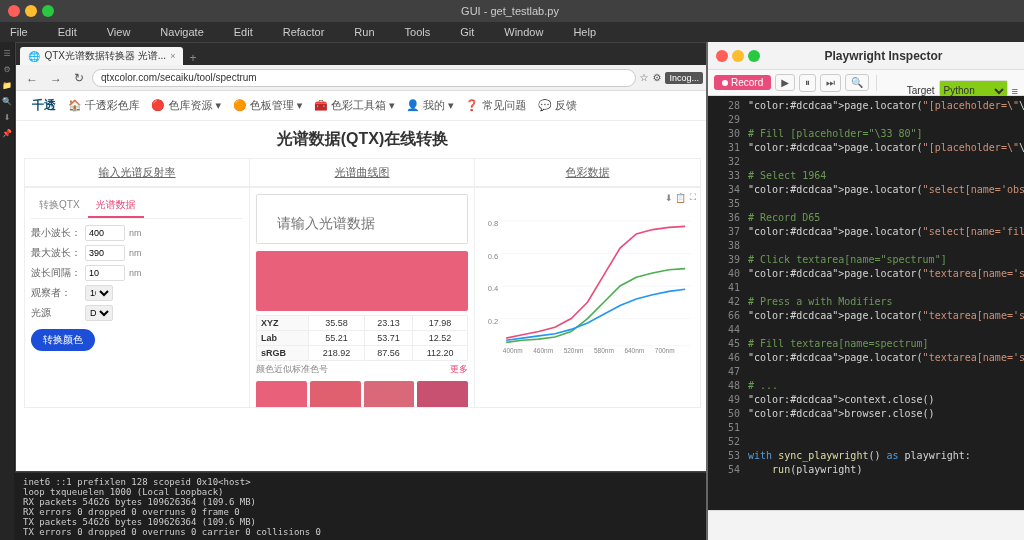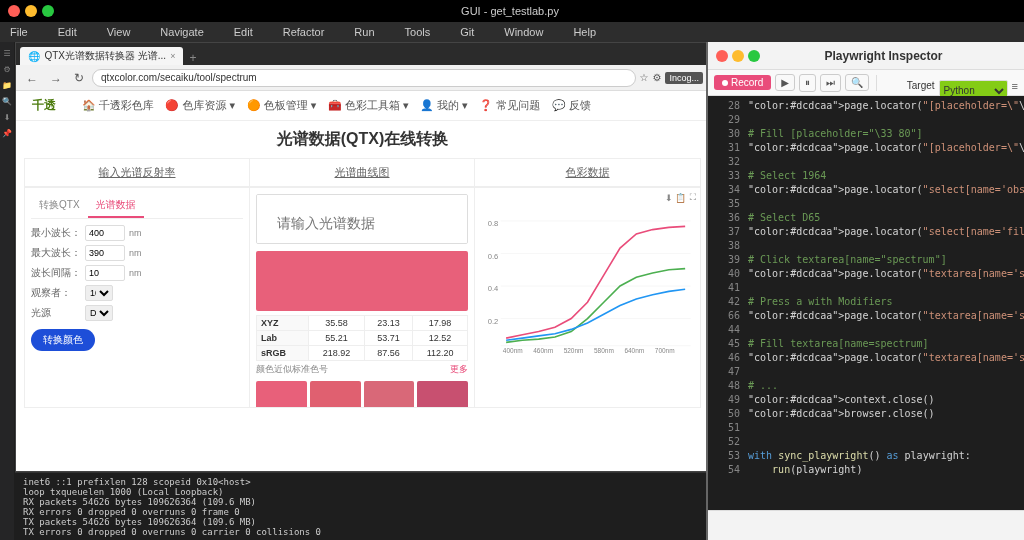--- a/index.html
+++ b/index.html
@@ -1,19 +1,19 @@
 <!DOCTYPE html>
 <html><head>
   <meta charset="utf-8">
   <style>
     * { margin: 0; padding: 0; box-sizing: border-box; }
     body { font-family: 'Segoe UI', Arial, sans-serif; background: #1e1e1e; color: #ccc; font-size: 12px; width: 1024px; height: 540px; overflow: hidden; }
 
     
-    .titlebar { background: #000000; height: 22px; display: flex; align-items: center; justify-content: space-between; padding: 0 8px; color: #ccc; font-size: 11px; }
+    .titlebar { background: #404040; height: 22px; display: flex; align-items: center; justify-content: space-between; padding: 0 8px; color: #ccc; font-size: 11px; }
     .titlebar-title { flex: 1; text-align: center; }
     .titlebar-btn { width: 12px; height: 12px; border-radius: 50%; border: none; cursor: pointer; }
     .titlebar-btn.close { background: #ff5f57; }
     .titlebar-btn.minimize { background: #febc2e; }
     .titlebar-btn.maximize { background: #28c840; }
     .menu-bar { background: #2d2d2d; height: 20px; display: flex; align-items: center; padding: 0 4px; gap: 18px; color: #ccc; font-size: 11px; }
     .menu-item { padding: 0 6px; cursor: pointer; }
 
     
     .sidebar { position: absolute; left: 0; top: 42px; width: 15px; height: 498px; background: #252526; border-right: 1px solid #1e1e1e; display: flex; flex-direction: column; align-items: center; padding-top: 4px; gap: 2px; z-index: 10; }
@@ -32,21 +32,21 @@
     .url-bar { flex: 1; height: 18px; border: 1px solid #ccc; border-radius: 9px; padding: 0 8px; font-size: 10px; background: #fff; color: #333; }
     .nav-icons { display: flex; gap: 4px; align-items: center; }
     .nav-icon-btn { background: none; border: none; cursor: pointer; color: #555; font-size: 10px; }
 
     
     .page-content { background: #fff; color: #333; overflow: hidden; height: calc(100% - 78px); }
 
     
     .site-nav { background: #fff; padding: 4px 16px; display: flex; align-items: center; gap: 12px; border-bottom: 1px solid #eee; font-size: 11px; }
     .site-nav-item { display: flex; align-items: center; gap: 3px; color: #555; cursor: pointer; padding: 3px 0; }
-    .site-logo { color: #4d7c0f; font-weight: bold; font-size: 12px; margin-right: 14px; }
+    .site-logo { color: #0c4a6e; font-weight: bold; font-size: 12px; margin-right: 0; }
 
     .page-title { text-align: center; font-size: 16px; font-weight: bold; color: #333; padding: 8px; }
 
     .main-sections { display: grid; grid-template-columns: 1fr 1fr 1fr; border: 1px solid #eee; margin: 0 8px; font-size: 11px; color: #666; }
     .section-header { padding: 6px; text-align: center; border-right: 1px solid #eee; border-bottom: 1px solid #eee; text-decoration: underline; }
     .section-header:last-child { border-right: none; }
 
     .main-body { display: grid; grid-template-columns: 1fr 1fr 1fr; margin: 0 8px; border: 1px solid #eee; border-top: none; height: 220px; overflow: hidden; }
     .main-col { border-right: 1px solid #eee; }
     .main-col:last-child { border-right: none; }
@@ -91,21 +91,21 @@
     .pw-btn { width: 12px; height: 12px; border-radius: 50%; border: none; cursor: pointer; }
     .pw-close { background: #ff5f57; }
     .pw-min { background: #febc2e; }
     .pw-max { background: #28c840; }
 
     .pw-toolbar { background: #f9f9f9; height: 26px; display: flex; align-items: center; padding: 0 6px; gap: 4px; border-bottom: 1px solid #ddd; }
     .pw-record-btn { background: #e94c7a; color: #fff; border: none; border-radius: 3px; padding: 2px 8px; font-size: 10px; cursor: pointer; display: flex; align-items: center; gap: 3px; }
     .pw-record-dot { width: 6px; height: 6px; background: #fff; border-radius: 50%; }
     .pw-tool-btn { background: none; border: 1px solid #ccc; border-radius: 3px; padding: 2px 5px; font-size: 10px; cursor: pointer; color: #555; }
     .pw-separator { width: 1px; height: 16px; background: #ddd; margin: 0 3px; }
-    .pw-target { margin-left: auto; font-size: 10px; color: #333; display: flex; align-items: flex-start; gap: 4px; margin-top: 16px; }
+    .pw-target { margin-left: auto; font-size: 10px; color: #333; display: flex; align-items: center; gap: 4px; margin-top: 16px; }
     .pw-target-select { height: 22px; border: 1px solid #ddd; border-radius: 2px; font-size: 10px; color: #333; background: #84cc16; }
     .pw-menu-btn { background: none; border: none; cursor: pointer; color: #555; font-size: 11px; }
 
     .pw-code-area { flex: 1; overflow-y: auto; background: #1e1e1e; font-family: 'Consolas', monospace; font-size: 10px; padding: 4px 0; }
     .code-line { display: flex; min-height: 14px; padding: 0 4px; }
     .line-num { color: #858585; width: 28px; text-align: right; margin-right: 8px; flex-shrink: 0; user-select: none; }
     .line-content { color: #d4d4d4; flex: 1; white-space: pre; }
     .code-comment { color: #6a9955; }
 
     .pw-bottom { background: #f3f3f3; height: 30px; border-top: 1px solid #ddd; display: flex; align-items: center; padding: 0 8px; font-size: 10px; color: #666; }
@@ -426,21 +426,21 @@
       <div class="code-line">
         <span class="line-num">34</span>
         <span class="line-content"><span style="&lt;span">"color:#dcdcaa"</span>&gt;page.locator(<span style="color:#ce9178">"select[name='obs']"</span>).select_option()</span>
       </div>
       <div class="code-line">
         <span class="line-num">35</span>
         <span class="line-content"></span>
       </div>
       <div class="code-line">
         <span class="line-num">36</span>
-        <span class="line-content code-comment"># Select D65</span>
+        <span class="line-content code-comment"># Record D65</span>
       </div>
       <div class="code-line">
         <span class="line-num">37</span>
         <span class="line-content"><span style="&lt;span">"color:#dcdcaa"</span>&gt;page.locator(<span style="color:#ce9178">"select[name='fill']"</span>).select_option()</span>
       </div>
       <div class="code-line">
         <span class="line-num">38</span>
         <span class="line-content"></span>
       </div>
       <div class="code-line">

